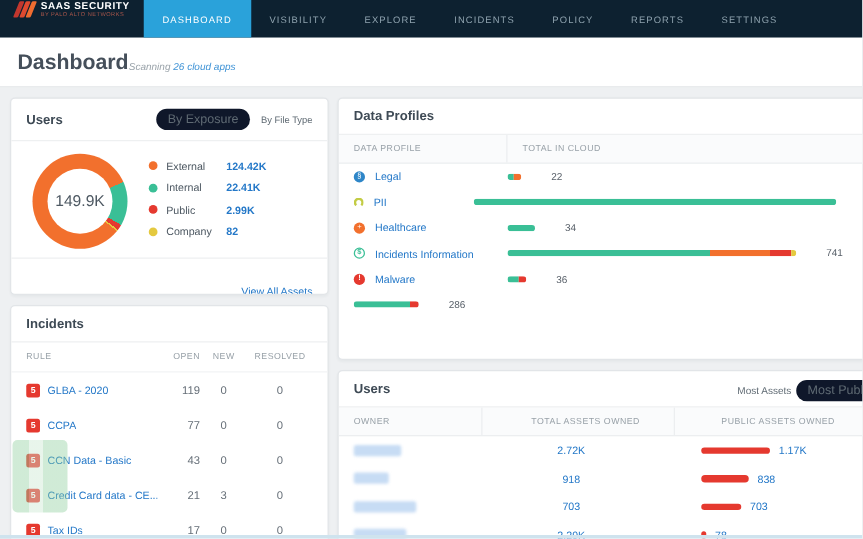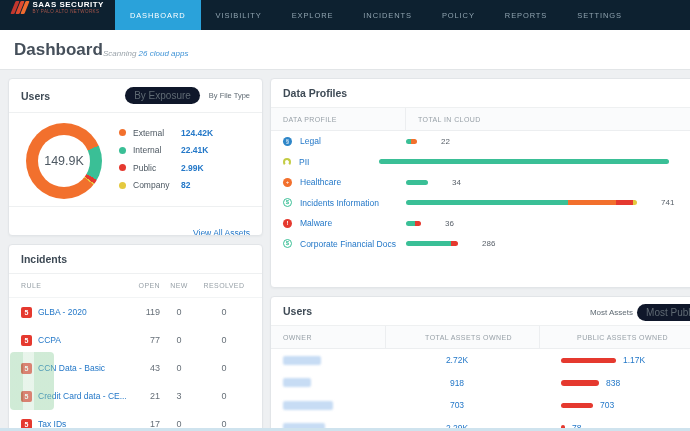--- a/index.html
+++ b/index.html
@@ -303,24 +303,20 @@
         </span>
       <span class="bar-cell">
           <span class="bar">
             <span style="display: inline-block; height: 100%; width: 9px; background: rgb(58, 191, 150);"></span>
             <span style="display: inline-block; height: 100%; width: 6px; background: rgb(229, 57, 47);"></span>
           </span>
           <span class="bar-val">36</span>
         </span>
     </div>
     <div class="dp-row">
-      <span class="dp-name-cell">
-          <span class="dp-icon ic-ring-green">$</span>
-          <span class="dp-name">Corporate Financial Docs</span>
-        </span>
       <span class="bar-cell">
           <span class="bar">
             <span style="display: inline-block; height: 100%; width: 45px; background: rgb(58, 191, 150);"></span>
             <span style="display: inline-block; height: 100%; width: 7px; background: rgb(229, 57, 47);"></span>
           </span>
           <span class="bar-val">286</span>
         </span>
     </div>
   </div>
 

